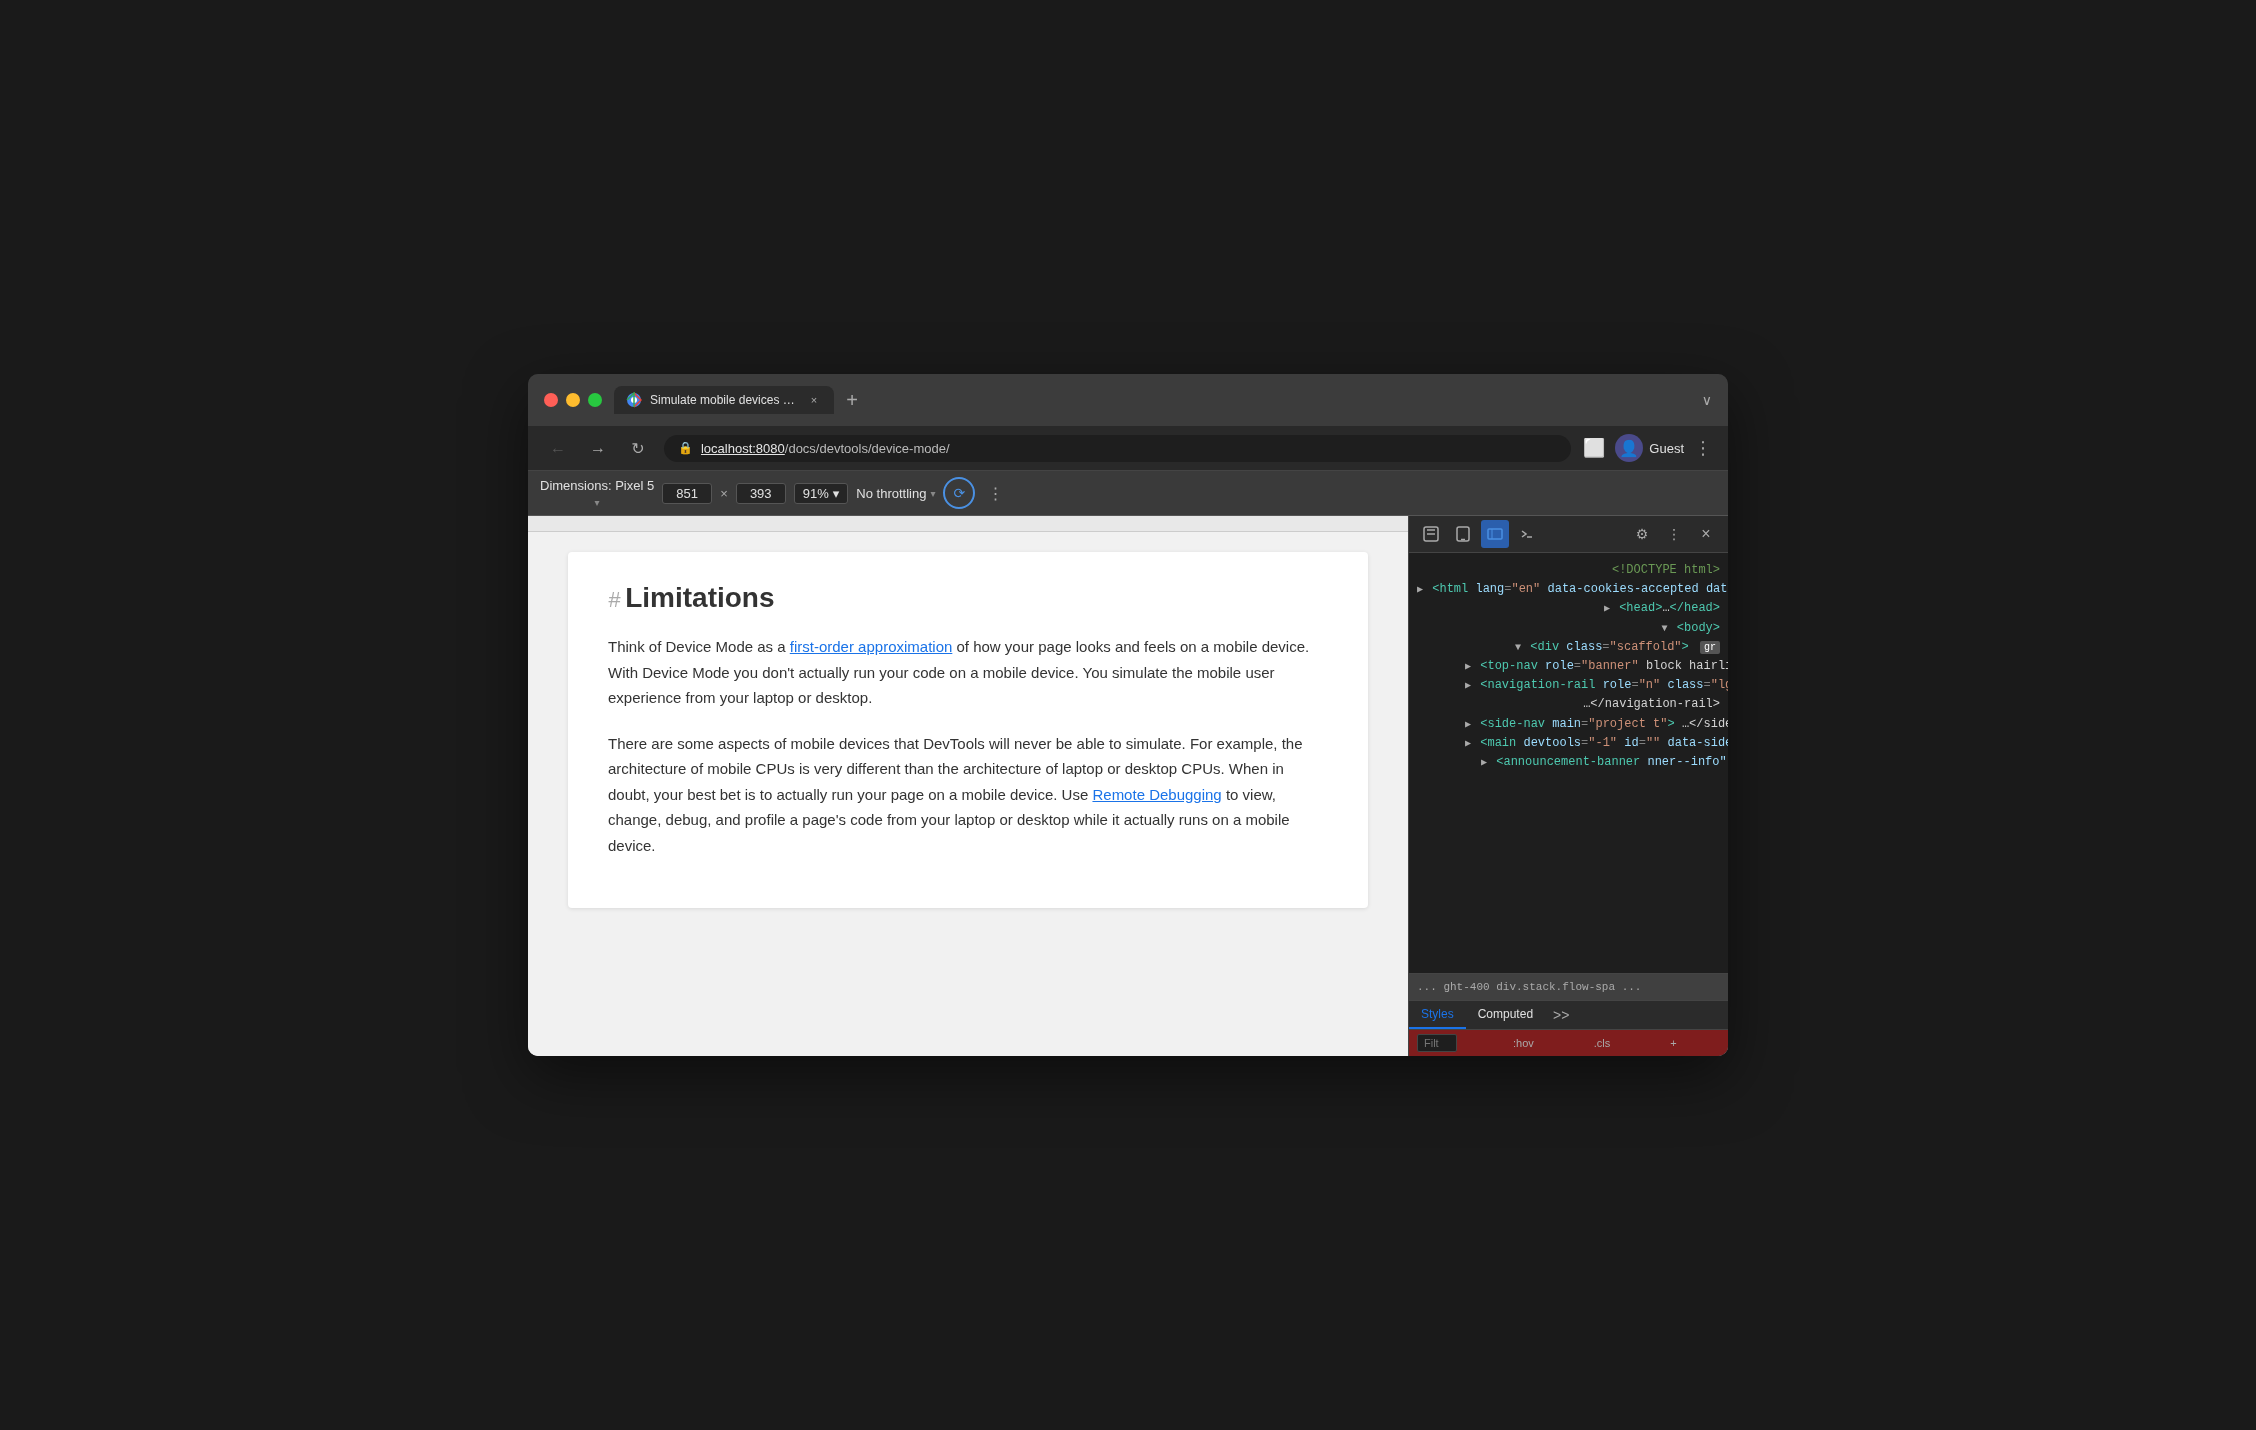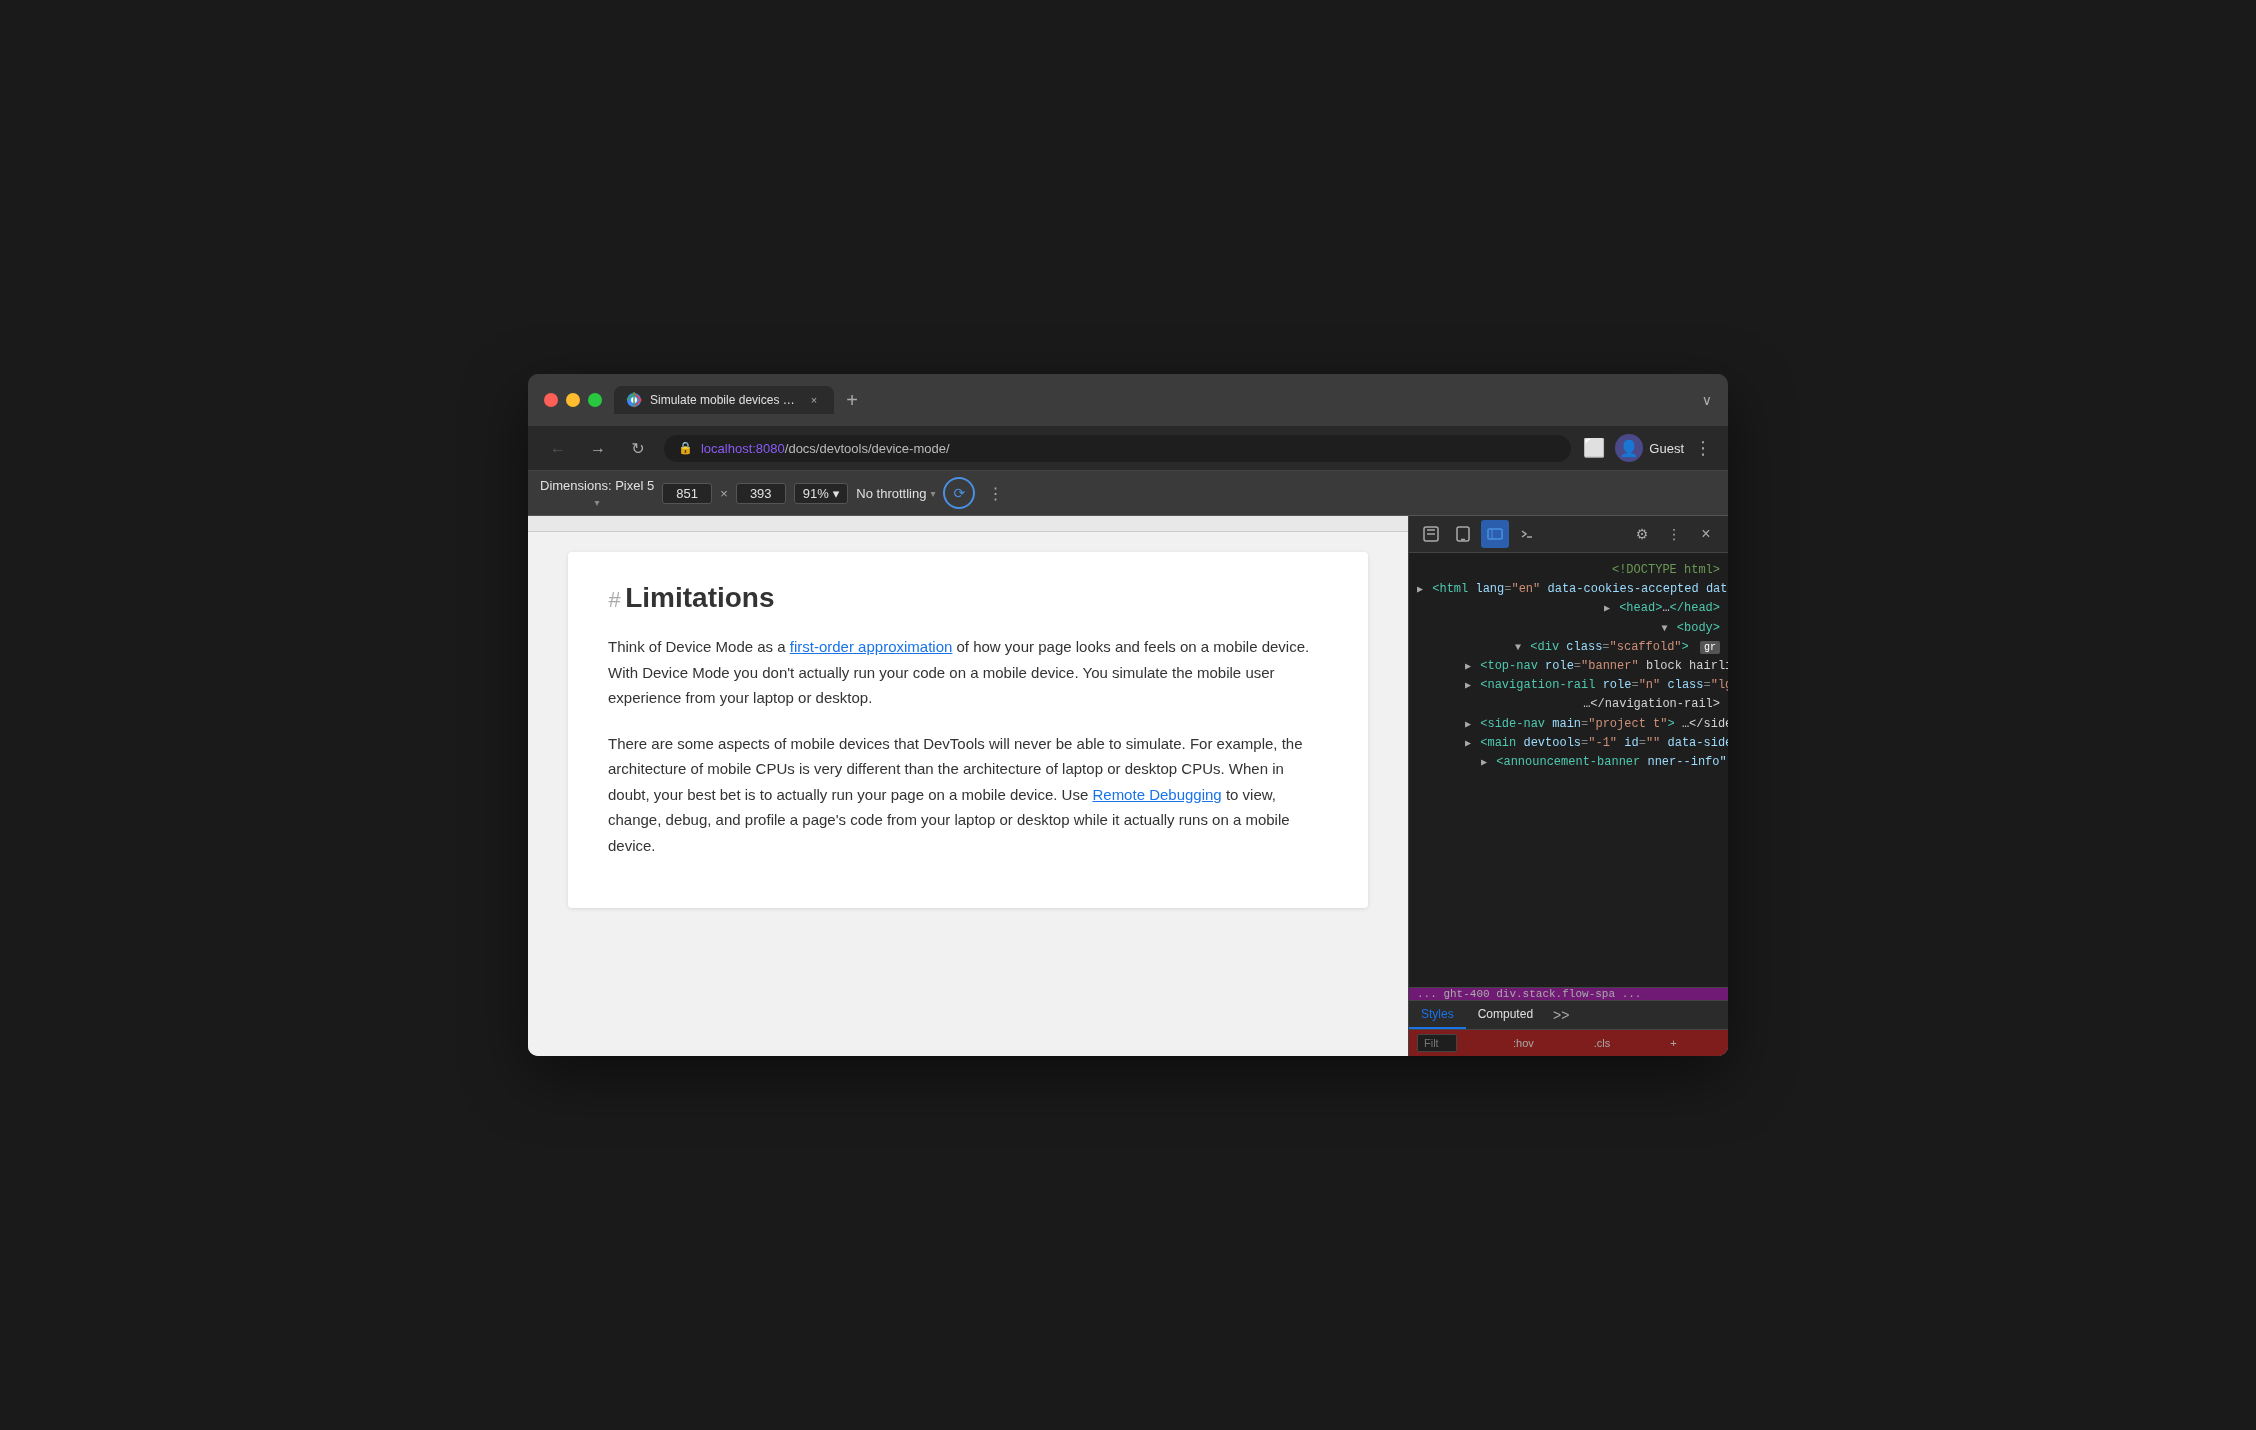--- a/index.html
+++ b/index.html
@@ -122,21 +122,21 @@
       border-radius: 20px;
       padding: 6px 14px;
       display: flex;
       align-items: center;
       gap: 8px;
       color: #e0e0e0;
       font-size: 13px;
     }
     .url-lock { color: #888; font-size: 12px; }
     .url-text { flex: 1; }
-    .url-domain { color: #8b5cf6; }
+    .url-domain { color: #e5e5e5; text-decoration: underline; }
     .url-path { color: #bbb; }
     .address-bar-right {
       display: flex;
       align-items: center;
       gap: 10px;
     }
     .profile-btn {
       display: flex;
       align-items: center;
       gap: 6px;
@@ -327,22 +327,22 @@
     .html-val { color: #ce9178; }
     .html-text { color: #d4d4d4; }
     .html-punct { color: #808080; }
     .html-line { padding-left: 0; white-space: nowrap; }
     .html-line.indent-1 { padding-left: 16px; }
     .html-line.indent-2 { padding-left: 32px; }
     .html-line.indent-3 { padding-left: 48px; }
     .html-line.indent-4 { padding-left: 64px; }
     .html-triangle { color: #aaa; font-size: 10px; margin-right: 2px; cursor: pointer; }
     .breadcrumb-bar {
-      background: #701a75;
-      padding: 0 8px;
+      background: #404040;
+      padding: 7px 8px;
       border-top: 1px solid #444;
       font-family: 'Courier New', monospace;
       font-size: 11px;
       color: #aaa;
       white-space: nowrap;
       overflow: hidden;
       text-overflow: ellipsis;
     }
     .styles-bar {
       background: #2b2b2b;

